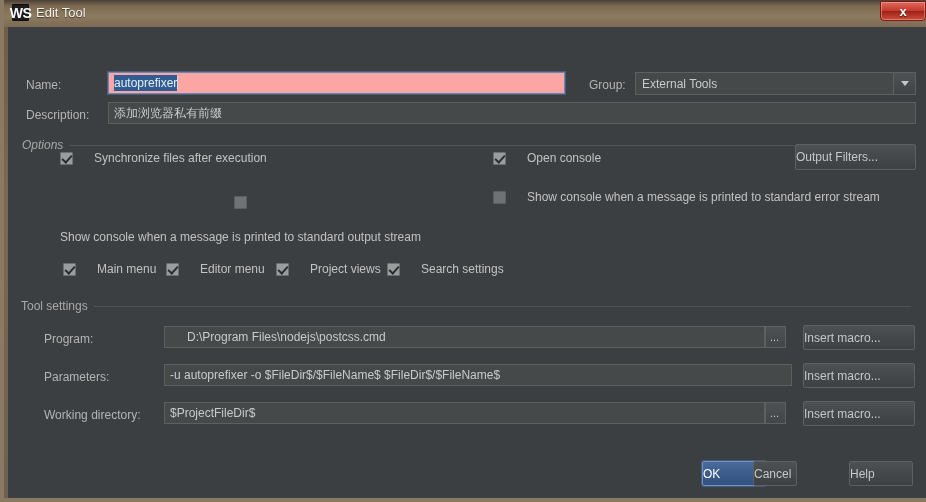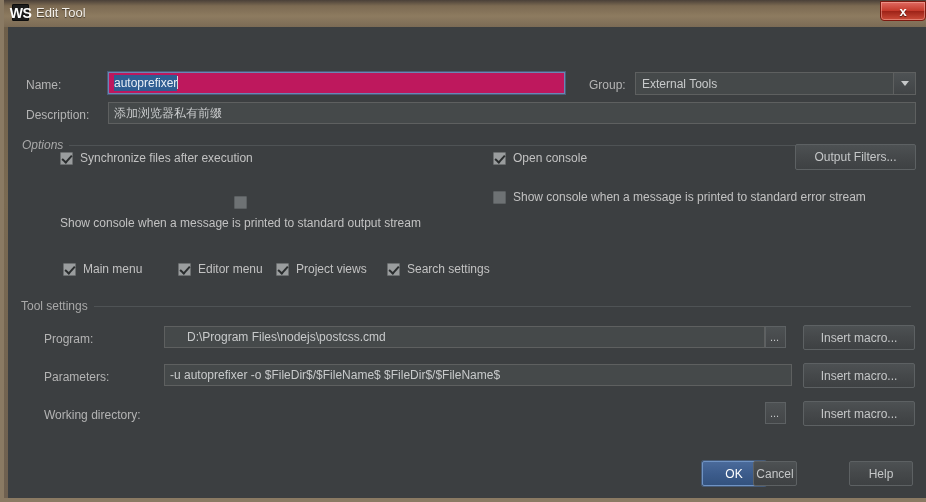--- a/index.html
+++ b/index.html
@@ -123,21 +123,21 @@
     padding: 0 5px;
     height: 22px;
     line-height: 20px;
     white-space: nowrap;
     overflow: hidden;
     display: block;
   }
   .field.focused {
     border: 1px solid #6a87b5;
     box-shadow: 0 0 0 1px rgba(90,130,190,0.45);
-    background: #be185d;
+    background: #fca5a5;
   }
   .sel {
     background: #2f5d92;
     color: #e8eef6;
     padding: 1px 0;
   }
   .caret {
     display: inline-block;
     width: 1px;
     height: 13px;
@@ -198,21 +198,21 @@
     height: 1px;
     background: #4f5355;
     flex: 1;
   }
 
   
   .cb-row {
     position: absolute;
     display: flex;
     align-items: center;
-    gap: 7px;
+    gap: 21px;
     cursor: pointer;
   }
   .cb {
     width: 13px;
     height: 13px;
     box-sizing: border-box;
     background: #9a9d9e;
     border: 1px solid #6d7071;
     border-radius: 1px;
     position: relative;
@@ -243,21 +243,21 @@
   .btn {
     box-sizing: border-box;
     background: linear-gradient(180deg, #4d5153 0%, #45484a 50%, #3e4143 100%);
     border: 1px solid #5d6163;
     border-radius: 2px;
     color: #c5c7c8;
     font-size: 12px;
     font-family: "Liberation Sans", sans-serif;
     display: flex;
     align-items: center;
-    justify-content: center;
+    justify-content: flex-start;
     cursor: pointer;
     white-space: nowrap;
   }
   .btn.default {
     background: linear-gradient(180deg, #4a6a9a 0%, #3c5c8c 50%, #33527e 100%);
     border: 1px solid #6f93c4;
     color: #ffffff;
     box-shadow: 0 0 0 1px rgba(80,120,175,0.5);
   }
 
@@ -337,21 +337,21 @@
     <div class="cb-row" style="left:485px; top:163px;">
       <span class="cb off"></span>
       <span class="cb-label">Show console when a message is printed to standard error stream</span>
     </div>
 
 
     <div class="cb-row" style="left:55px; top:235px;">
       <span class="cb on"></span>
       <span class="cb-label">Main menu</span>
     </div>
-    <div class="cb-row" style="left:158px; top:235px;margin-left:12px;">
+    <div class="cb-row" style="left:158px; top:235px;">
       <span class="cb on"></span>
       <span class="cb-label">Editor menu</span>
     </div>
     <div class="cb-row" style="left:268px; top:235px;">
       <span class="cb on"></span>
       <span class="cb-label">Project views</span>
     </div>
     <div class="cb-row" style="left:379px; top:235px;">
       <span class="cb on"></span>
       <span class="cb-label">Search settings</span>
@@ -369,20 +369,21 @@
       <span>Insert macro...</span>
     </div>
 
     <div class="lbl" style="position:absolute; left:36px; top:343px;">Parameters:</div>
     <div class="field" style="position:absolute; left:156px; top:337px; width:628px;">-u autoprefixer -o $FileDir$/$FileName$  $FileDir$/$FileName$</div>
     <div class="btn" style="position:absolute; left:795px; top:336px; width:112px; height:25px;">
       <span>Insert macro...</span>
     </div>
 
     <div class="lbl" style="position:absolute; left:36px; top:381px;">Working directory:</div>
+    <div class="field" style="position:absolute; left:156px; top:375px; width:601px;">$ProjectFileDir$</div>
     <div class="browse-btn" style="left:757px; top:375px;">...</div>
     <div class="btn" style="position:absolute; left:795px; top:374px; width:112px; height:25px;">
       <span>Insert macro...</span>
     </div>
 
     <div class="btn default" style="position:absolute; left:694px; top:434px; width:64px; height:25px;">
       <span>OK</span>
     </div>
     <div class="btn" style="position:absolute; left:745px; top:434px; width:44px; height:25px;">
       <span>Cancel</span>

